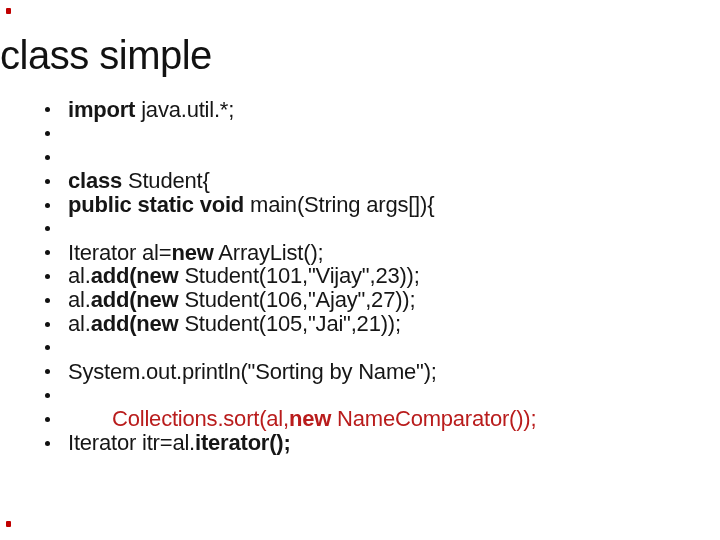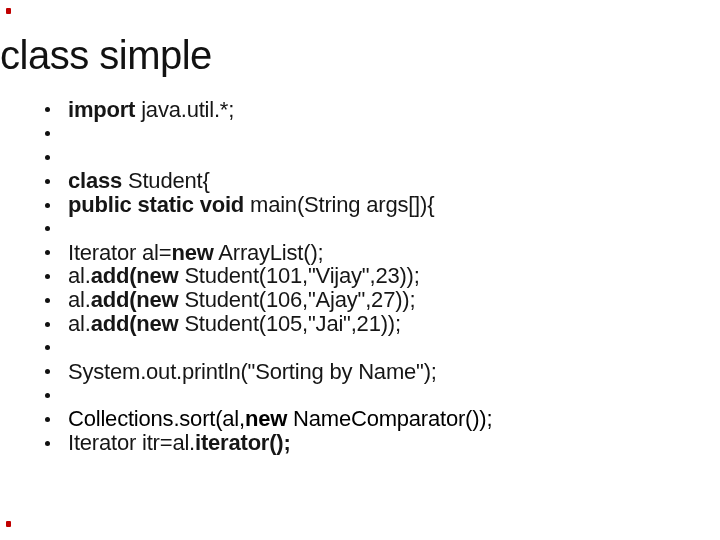--- a/index.html
+++ b/index.html
@@ -82,16 +82,16 @@
       <div class="line"><span class="dot" style="background: rgb(17, 17, 17);"></span><span class="code" style="color: rgb(22, 22, 22);"><span class="b">class</span><span> Student{</span></span></div>
       <div class="line"><span class="dot" style="background: rgb(17, 17, 17);"></span><span class="code" style="color: rgb(22, 22, 22);"><span class="b">public static void</span><span> main(String args[]){</span></span></div>
       <div class="line"><span class="dot" style="background: rgb(17, 17, 17);"></span><span class="code" style="color: rgb(22, 22, 22);"></span></div>
       <div class="line"><span class="dot" style="background: rgb(17, 17, 17);"></span><span class="code" style="color: rgb(22, 22, 22);"><span>Iterator al=</span><span class="b">new</span><span> ArrayList();</span></span></div>
       <div class="line"><span class="dot" style="background: rgb(17, 17, 17);"></span><span class="code" style="color: rgb(22, 22, 22);"><span>al.</span><span class="b">add(new</span><span> Student(101,"Vijay",23));</span></span></div>
       <div class="line"><span class="dot" style="background: rgb(17, 17, 17);"></span><span class="code" style="color: rgb(22, 22, 22);"><span>al.</span><span class="b">add(new</span><span> Student(106,"Ajay",27));</span></span></div>
       <div class="line"><span class="dot" style="background: rgb(17, 17, 17);"></span><span class="code" style="color: rgb(22, 22, 22);"><span>al.</span><span class="b">add(new</span><span> Student(105,"Jai",21));</span></span></div>
       <div class="line"><span class="dot" style="background: rgb(17, 17, 17);"></span><span class="code" style="color: rgb(22, 22, 22);"></span></div>
       <div class="line"><span class="dot" style="background: rgb(17, 17, 17);"></span><span class="code" style="color: rgb(22, 22, 22);"><span>System.out.println("Sorting by Name");</span></span></div>
       <div class="line"><span class="dot" style="background: rgb(17, 17, 17);"></span><span class="code" style="color: rgb(22, 22, 22);"></span></div>
-      <div class="line"><span class="dot" style="background: rgb(17, 17, 17);"></span><span class="code" style="color: #000000;"><span>Collections.sort(al,</span><span class="b">new</span><span> NameComparator());</span></span></div>
+      <div class="line"><span class="dot" style="background: rgb(17, 17, 17);"></span><span class="code" style="color: #b91c1c; margin-left: 44px;"><span>Collections.sort(al,</span><span class="b">new</span><span> NameComparator());</span></span></div>
       <div class="line"><span class="dot" style="background: rgb(17, 17, 17);"></span><span class="code" style="color: rgb(22, 22, 22);"><span>Iterator itr=al.</span><span class="b">iterator();</span></span></div>
     </div>
 </div>
 
 </body></html>

